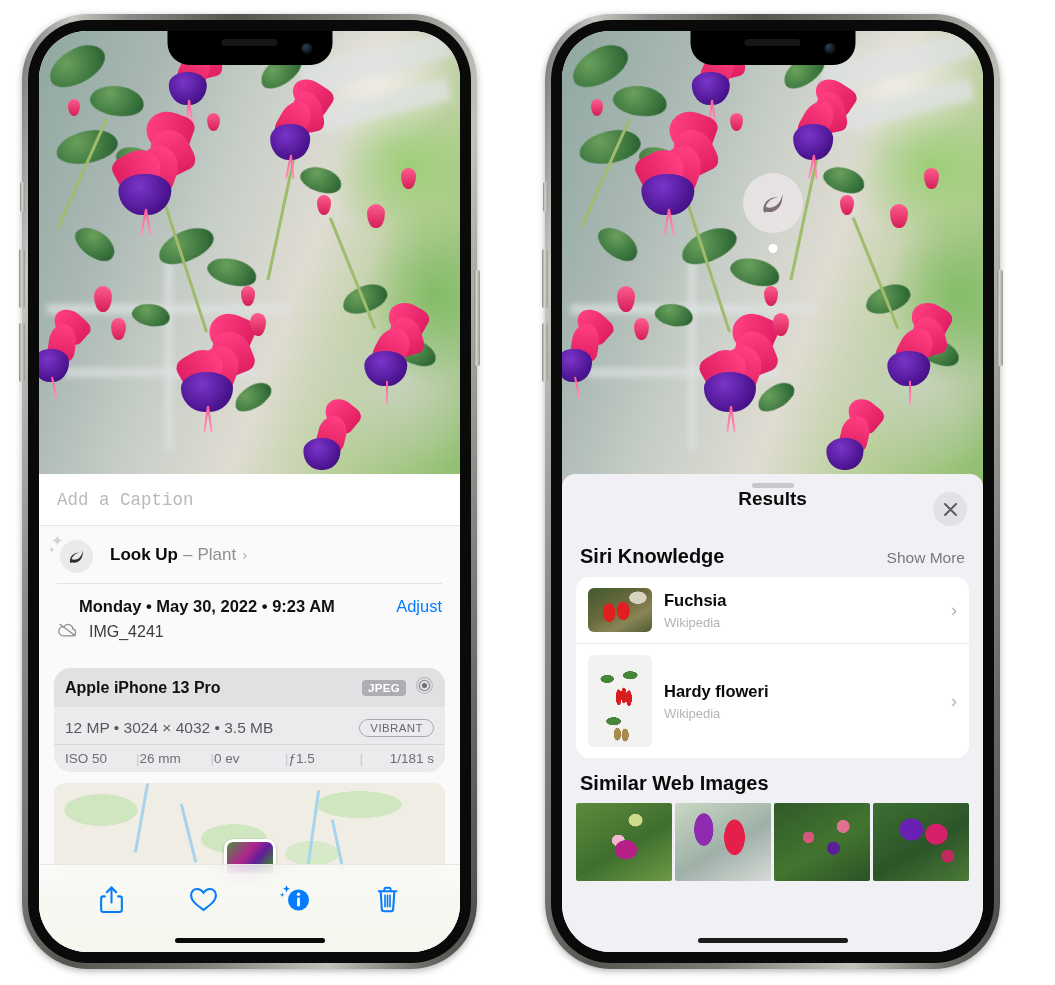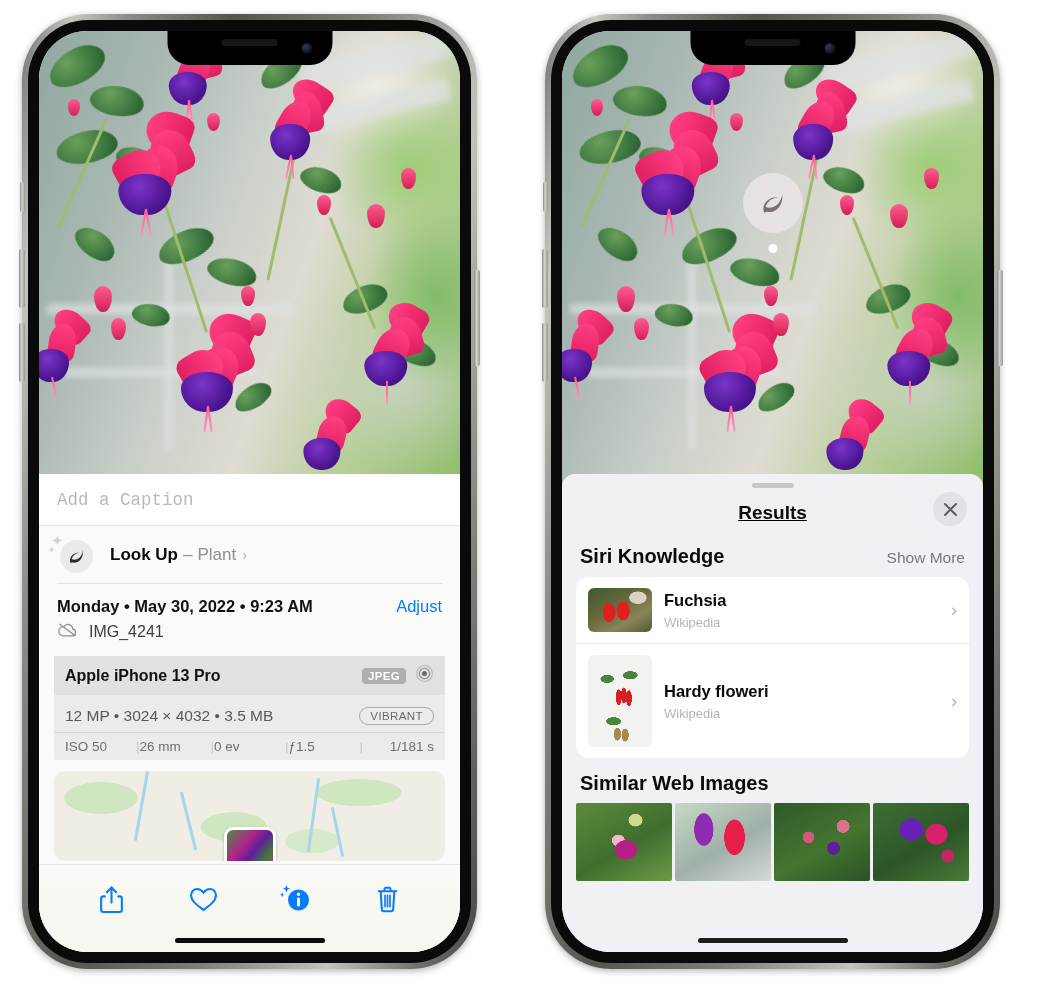--- a/index.html
+++ b/index.html
@@ -152,27 +152,27 @@
   .sparkle { position: absolute; color: #d2d2d6; line-height: 1; }
   .sp1 { left: -6px; top: -4px; font-size: 15px; }
   .sp2 { left: -9px; top: 9px; font-size: 9px; }
   .lookup-title { font-size: 17px; font-weight: 700; color: #0a0a0a; }
   .lookup-sub { font-size: 17px; color: #8e8e93; margin-left: 5px; }
   .chev-sm { margin-left: 6px; color: #aeaeb2; font-size: 15px; }
   .hairline { height: 1px; background: #e3e3e5; margin: 0 18px; }
 
   .meta-block { padding: 13px 18px 10px 18px; }
   .meta-line1 { display: flex; align-items: baseline; justify-content: space-between; }
-  .meta-date { font-size: 16.5px; font-weight: 700; color: #111; }
+  .meta-date { font-size: 16.5px; font-weight: 700; color: #111; margin-left: 22px; }
   .adjust { font-size: 16.5px; color: #067cfd; }
   .meta-line2 { display: flex; align-items: center; margin-top: 6px; gap: 10px; }
   .filename { font-size: 16px; color: #3c3c43; }
 
   .cam-card {
-    margin: 4px 15px 0 15px; border-radius: 1px; overflow: hidden;
+    margin: 16px 15px 0 15px; border-radius: 17px; overflow: hidden;
     background: #eceaec;
   }
   .cam-head {
     display: flex; align-items: center; justify-content: space-between;
     padding: 8px 11px; background: #e2e0e2;
   }
   .cam-name { font-size: 16px; font-weight: 700; color: #111; }
   .cam-head-right { display: flex; align-items: center; gap: 9px; }
   .jpeg-badge {
     background: #aeaeb2; color: #fff; font-size: 11.5px; font-weight: 700;
@@ -240,21 +240,21 @@
     background: #f1f0f5;
     border-top-left-radius: 13px; border-top-right-radius: 13px;
     overflow: hidden;
   }
   .grabber {
     width: 42px; height: 5px; border-radius: 3px; background: #c7c7cc;
     margin: 9px auto 0 auto;
   }
   .results-head {
     position: relative; height: 50px;
-    display: flex; align-items: center; justify-content: center; text-decoration: underline;
+    display: flex; align-items: flex-start; justify-content: center;
   }
   .results-title { font-size: 19px; font-weight: 700; color: #0a0a0a; }
   .close-btn {
     position: absolute; right: 16px; top: 4px;
     width: 34px; height: 34px; border-radius: 50%;
     background: #e2e1e7; display: flex; align-items: center; justify-content: center;
   }
   .sec-head {
     display: flex; align-items: baseline; justify-content: space-between;
     padding: 7px 18px 9px 18px;

